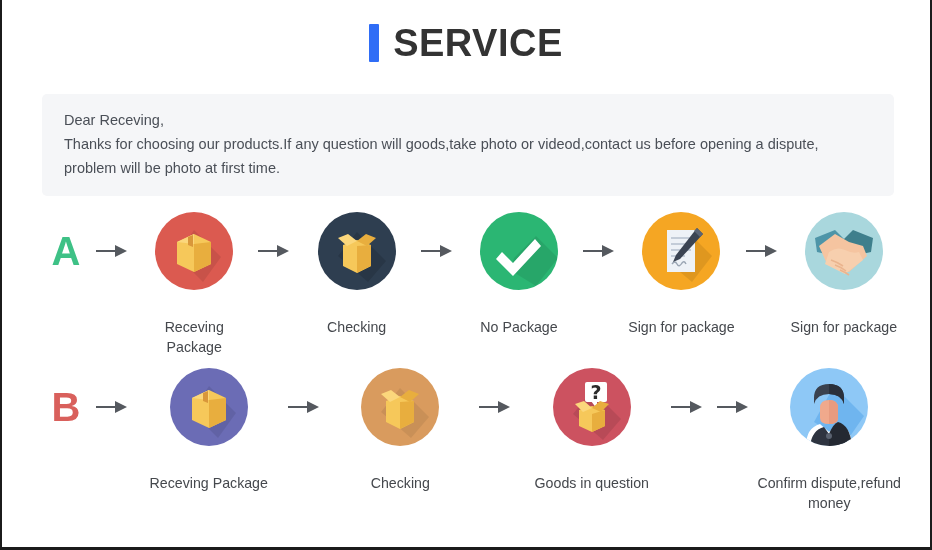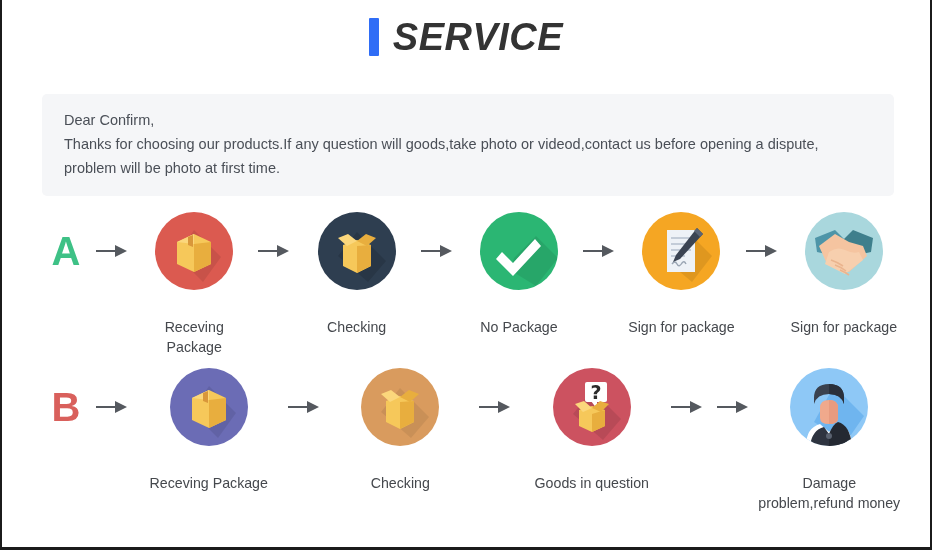--- a/index.html
+++ b/index.html
@@ -20,27 +20,26 @@
   .page {
     position: relative;
     width: 100%;
     height: 100%;
     box-sizing: border-box;
   }
 
   
   .title-row {
     display: flex;
-    align-items: flex-end;
+    align-items: flex-start;
     justify-content: center;
     gap: 14px;
     padding-top: 24px;
     height: 56px;
     box-sizing: border-box;
-    font-style: italic;
   }
   .title-bar {
     width: 10px;
     height: 38px;
     background: #2f6df6;
     border-radius: 1px;
   }
   .title-text {
     font-size: 38px;
     font-weight: bold;
@@ -132,21 +131,21 @@
 <body>
 
 <div class="page">
 
   <div class="title-row">
     <div class="title-bar"></div>
     <div class="title-text">SERVICE</div>
   </div>
 
   <div class="notice-box">
-    <div class="notice-line">Dear Confirm,</div>
+    <div class="notice-line">Dear Receving,</div>
     <div class="notice-line">Thanks for choosing our products.If any question will goods,take photo or videod,contact us before opening a dispute,</div>
     <div class="notice-line">problem will be photo at first time.</div>
   </div>
 
   <div class="flow-row row-a">
     <div class="row-letter letter-a">A</div>
 
     <div class="arrow">
       <svg viewBox="0 0 34 14" width="34" height="14">
           <path d="M0 6h20v2H0z" fill="#55595f"></path>
@@ -339,17 +338,17 @@
           <path d="M30 40 q0 -8 9 -8 q9 0 9 8 l0 10 q0 6 -9 6 q-9 0 -9 -6 z" fill="#f0a98c"></path>
           <path d="M39 32 q9 0 9 8 l0 10 q0 6 -9 6 z" fill="#e89b7f"></path>
           <path d="M24 30 q0 -14 15 -14 q15 0 15 14 l0 6 q-3 -10 -15 -10 q-12 0 -15 10 z" fill="#3a414e"></path>
           <path d="M39 16 q15 0 15 14 l0 6 q-3 -10 -15 -10 z" fill="#2a303b"></path>
           <path d="M16 78 q0 -18 14 -22 l9 8 l9 -8 q14 4 14 22 z" fill="#ffffff"></path>
           <path d="M20 78 q2 -16 14 -19 l5 7 l5 -7 q12 3 14 19 z" fill="#2e3440"></path>
           <path d="M39 66 q4 -10 9 -12 q12 3 14 24 l-23 0 z" fill="#242932"></path>
           <circle cx="39" cy="68" r="3" fill="#5a6270"></circle>
         </svg>
       </div>
-      <div class="step-label">Damage problem,refund money</div>
+      <div class="step-label">Confirm dispute,refund money</div>
     </div>
   </div>
 
 </div>
 
 </body></html>

